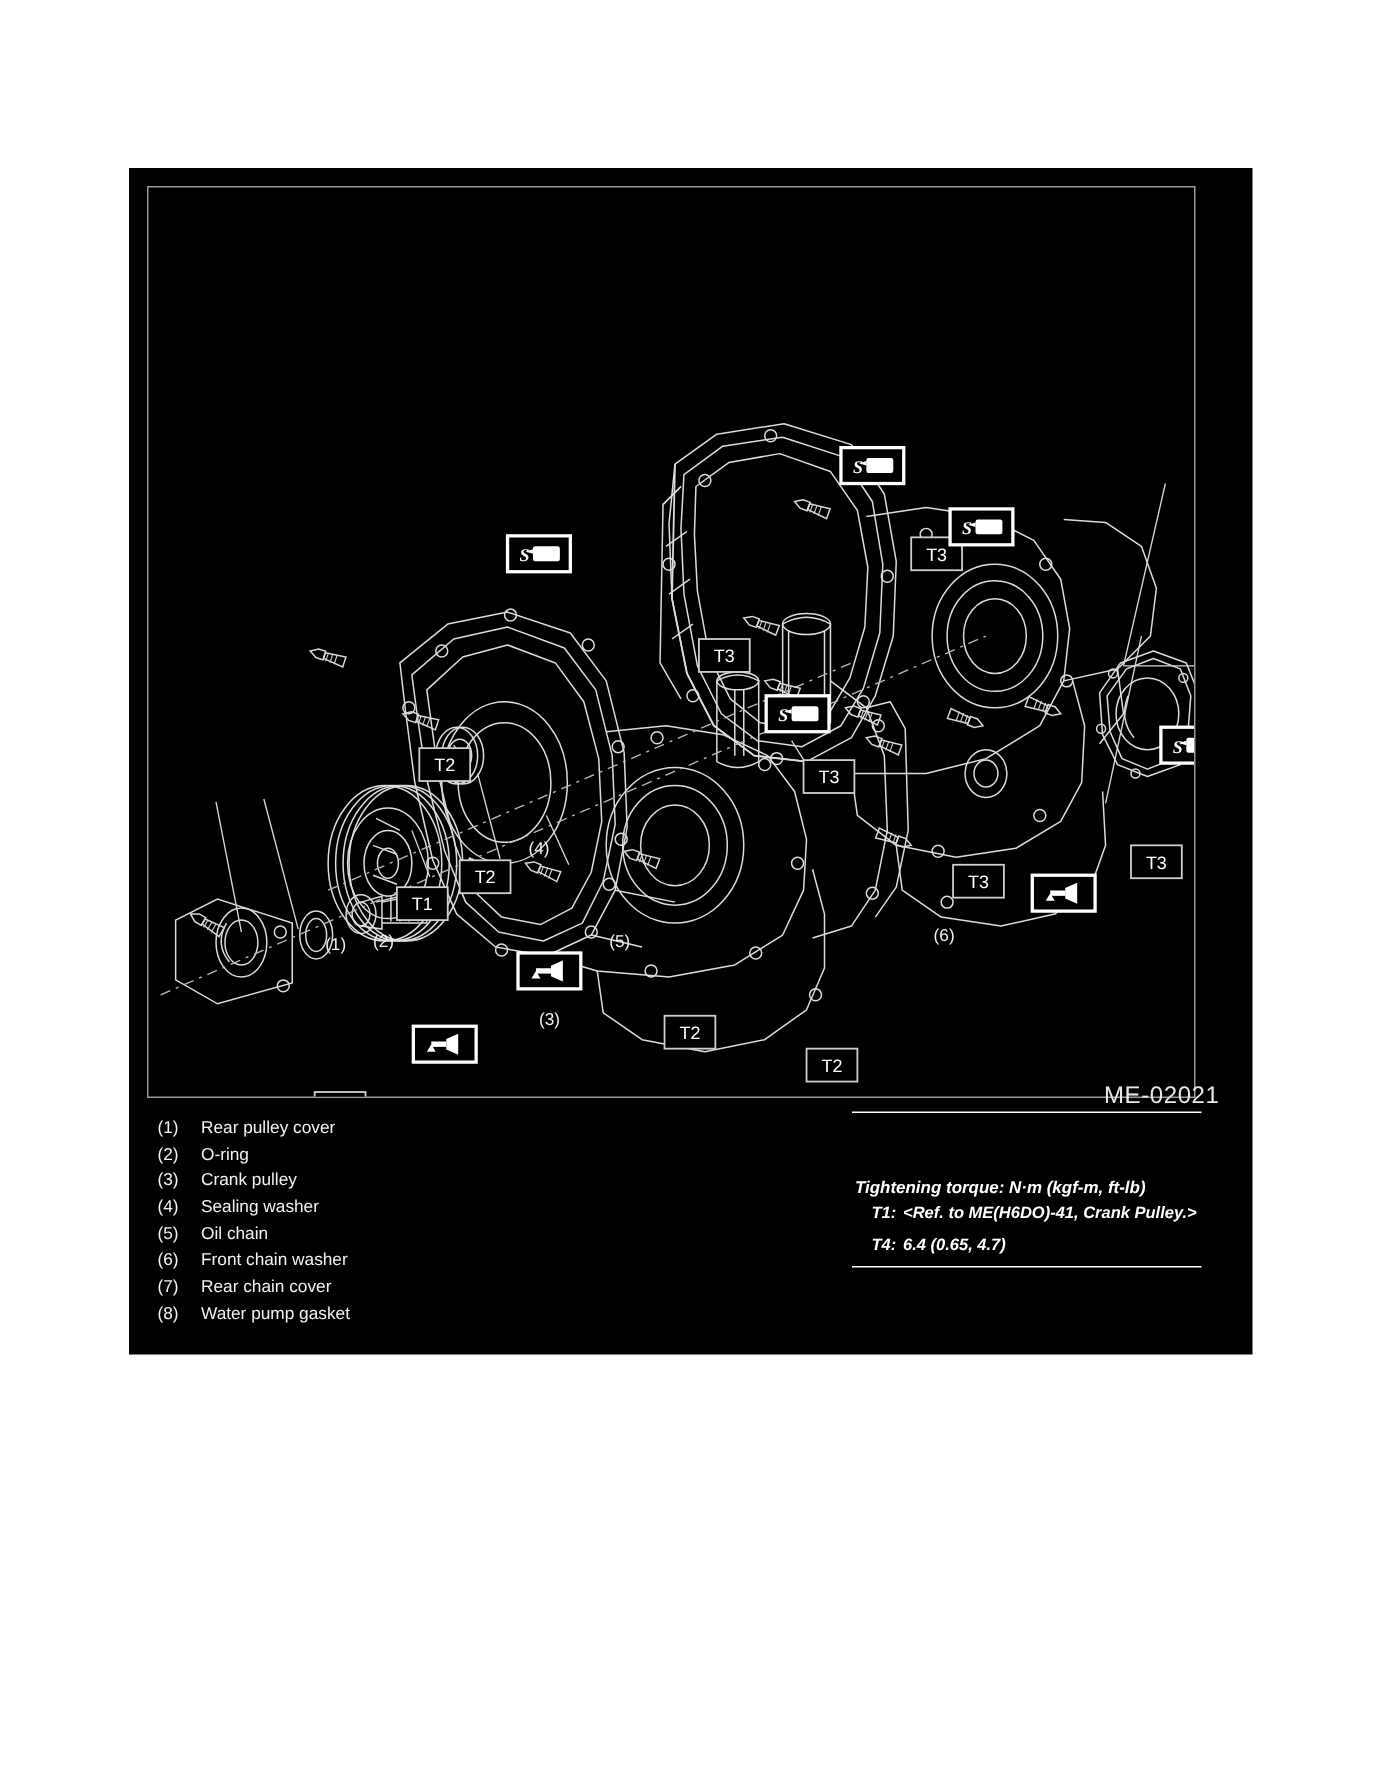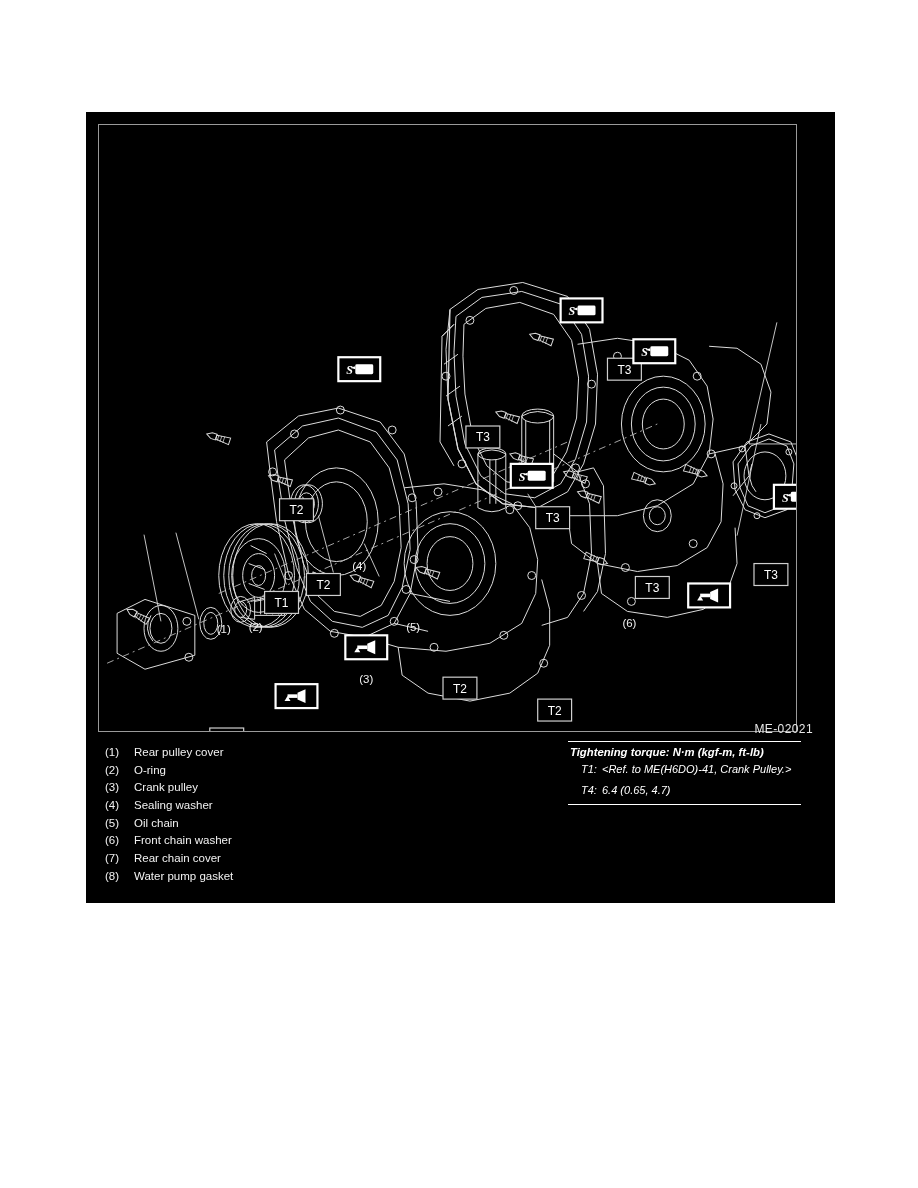--- a/index.html
+++ b/index.html
@@ -1,28 +1,28 @@
 <!DOCTYPE html>
 <html><head>
 <meta charset="utf-8">
 <style>
   html,body{margin:0;padding:0;background:#ffffff;}
   body{width:918px;height:1188px;font-family:"Liberation Sans",sans-serif;position:relative;}
   #figure-panel{position:absolute;left:86px;top:112px;width:749px;height:791px;background:#000000;}
   #figure-frame{position:absolute;left:12px;top:12px;width:699px;height:608px;border:1px solid #9a9a9a;box-sizing:border-box;}
   #diagram-svg{position:absolute;left:0;top:0;width:100%;height:100%;}
-  #figure-id{position:absolute;right:22px;top:610px;color:#e8e8e8;font-size:12px;letter-spacing:.4px;}
+  #figure-id{position:absolute;right:22px;top:610px;color:#e8e8e8;font-size:16px;letter-spacing:.4px;}
   #parts-list{position:absolute;left:14px;top:634px;width:340px;}
   .part-row{display:flex;align-items:baseline;height:17.7px;color:#f2f2f2;font-size:11.5px;}
   .part-num{width:34px;flex:none;text-align:left;padding-left:5px;box-sizing:border-box;}
   .part-label{flex:1;}
   #torque-panel{position:absolute;left:482px;top:629px;width:233px;}
   .torque-rule{height:1px;background:#ffffff;width:100%;}
-  #torque-title{color:#ffffff;font-size:11.3px;font-style:italic;font-weight:bold;padding:4px 0 5px 2px;}
-  .torque-row{display:flex;align-items:flex-start;color:#ffffff;font-size:11px;font-style:italic;font-weight:normal;margin-bottom:7px;}
+  #torque-title{color:#ffffff;font-size:11.3px;font-style:italic;font-weight:bold;padding:4px 0 5px 2px;margin-top:40px;}
+  .torque-row{display:flex;align-items:flex-start;color:#ffffff;font-size:11px;font-style:italic;font-weight:bold;margin-bottom:7px;}
   .torque-key{width:34px;flex:none;padding-left:13px;box-sizing:border-box;}
   .torque-val{flex:1;line-height:13.5px;}
   #torque-bottom-rule{margin-top:2px;}
 </style>
 </head>
 <body>
 
 <div id="figure-panel">
 
   <div id="figure-frame">

